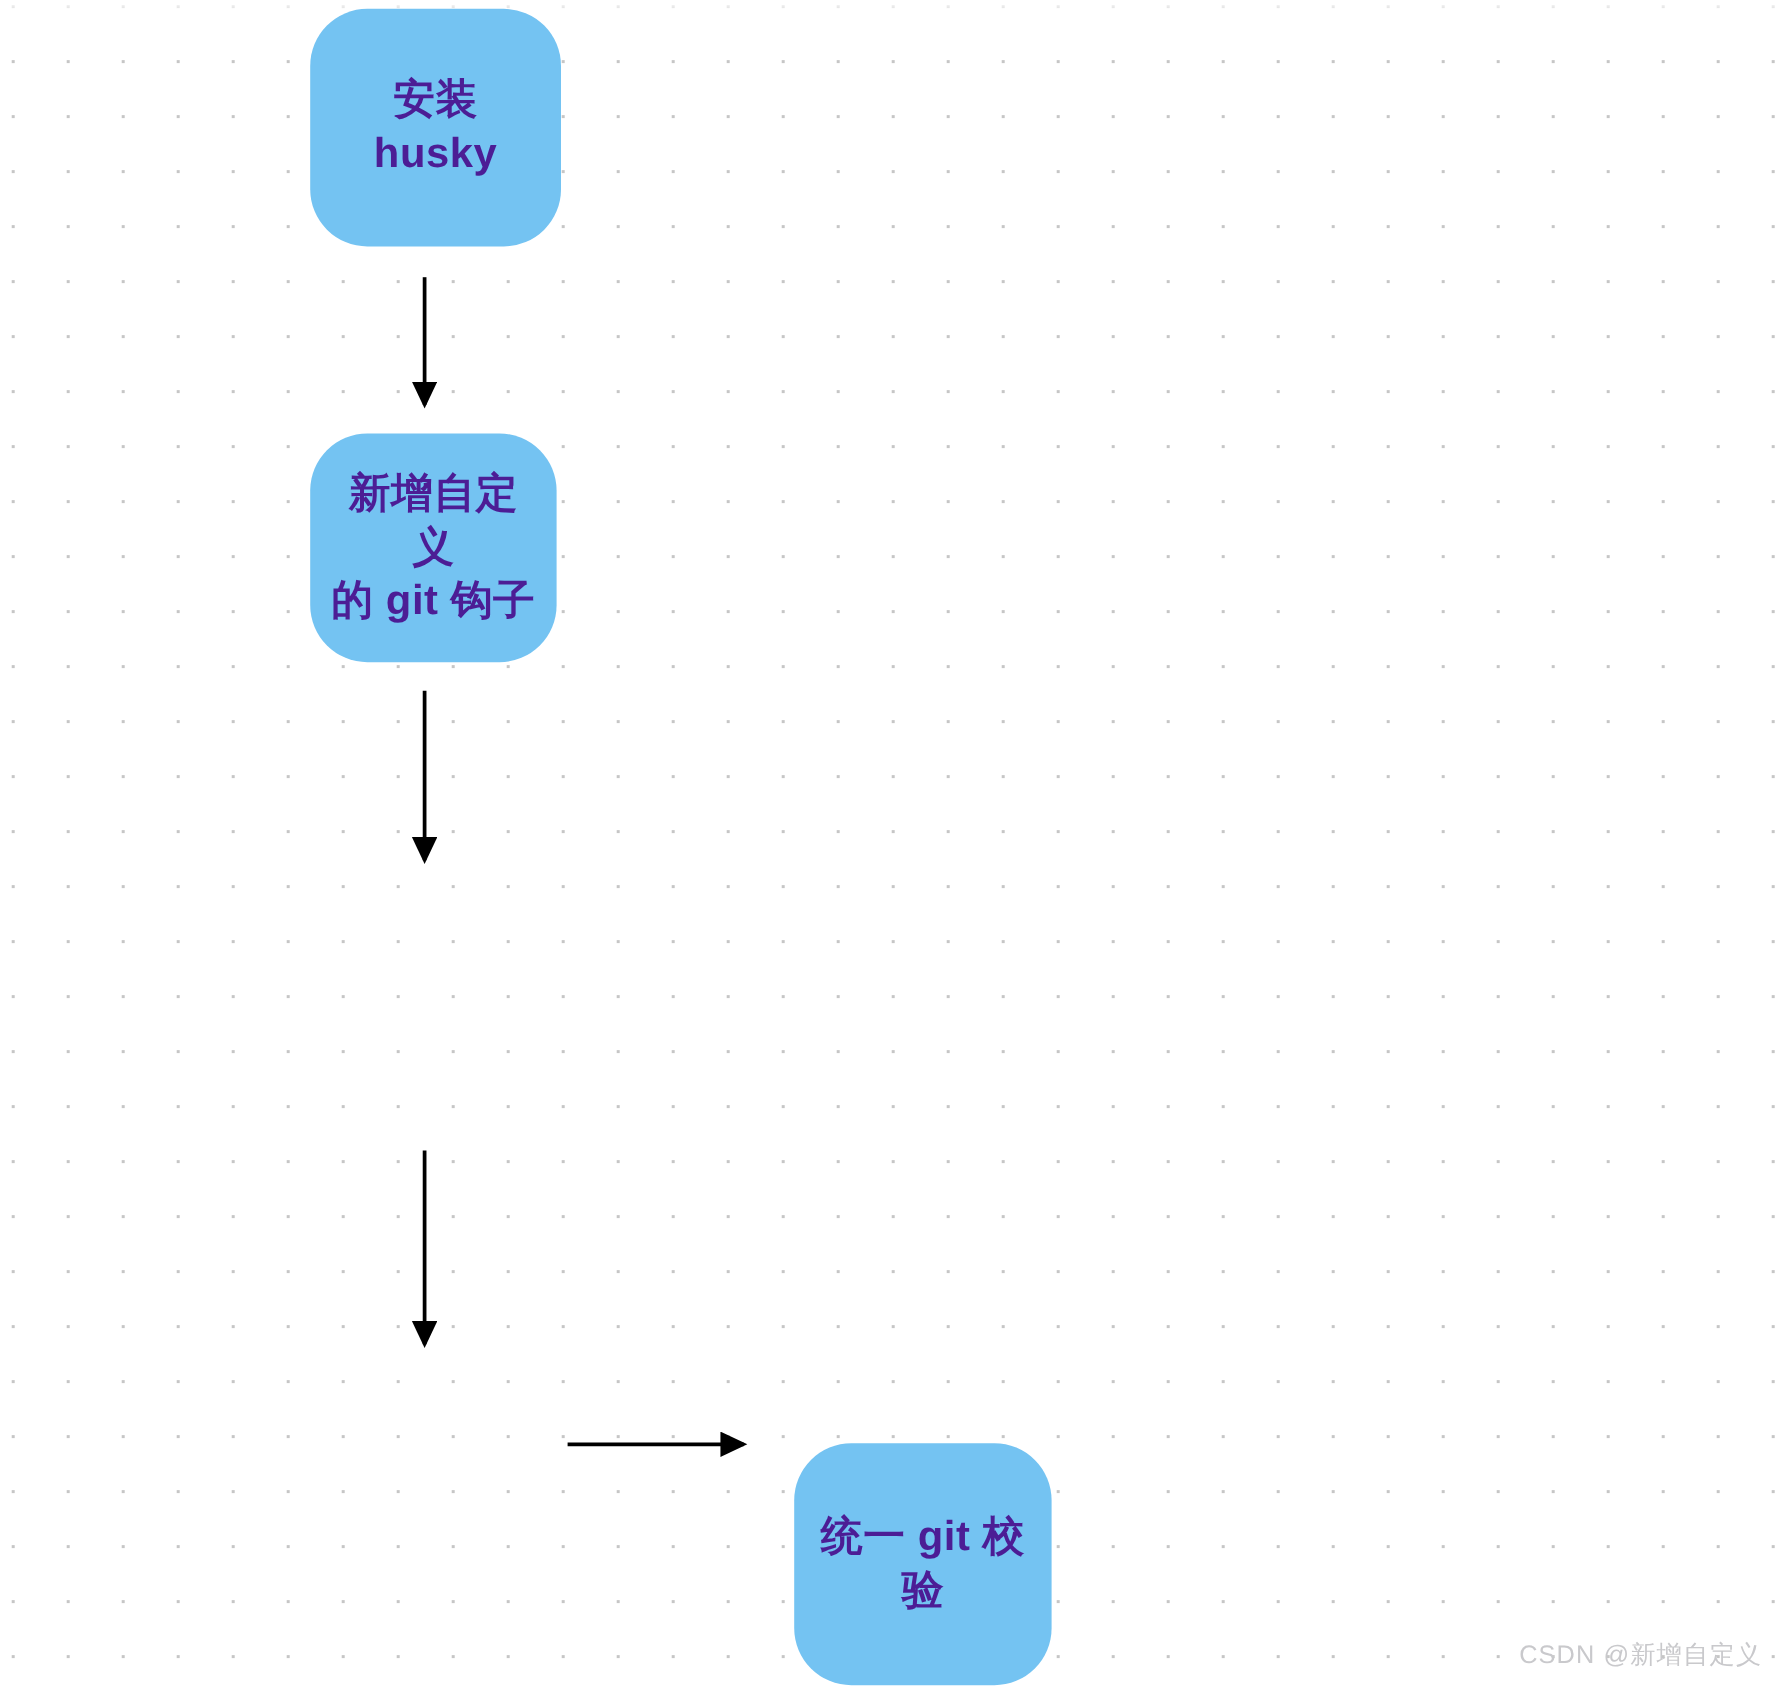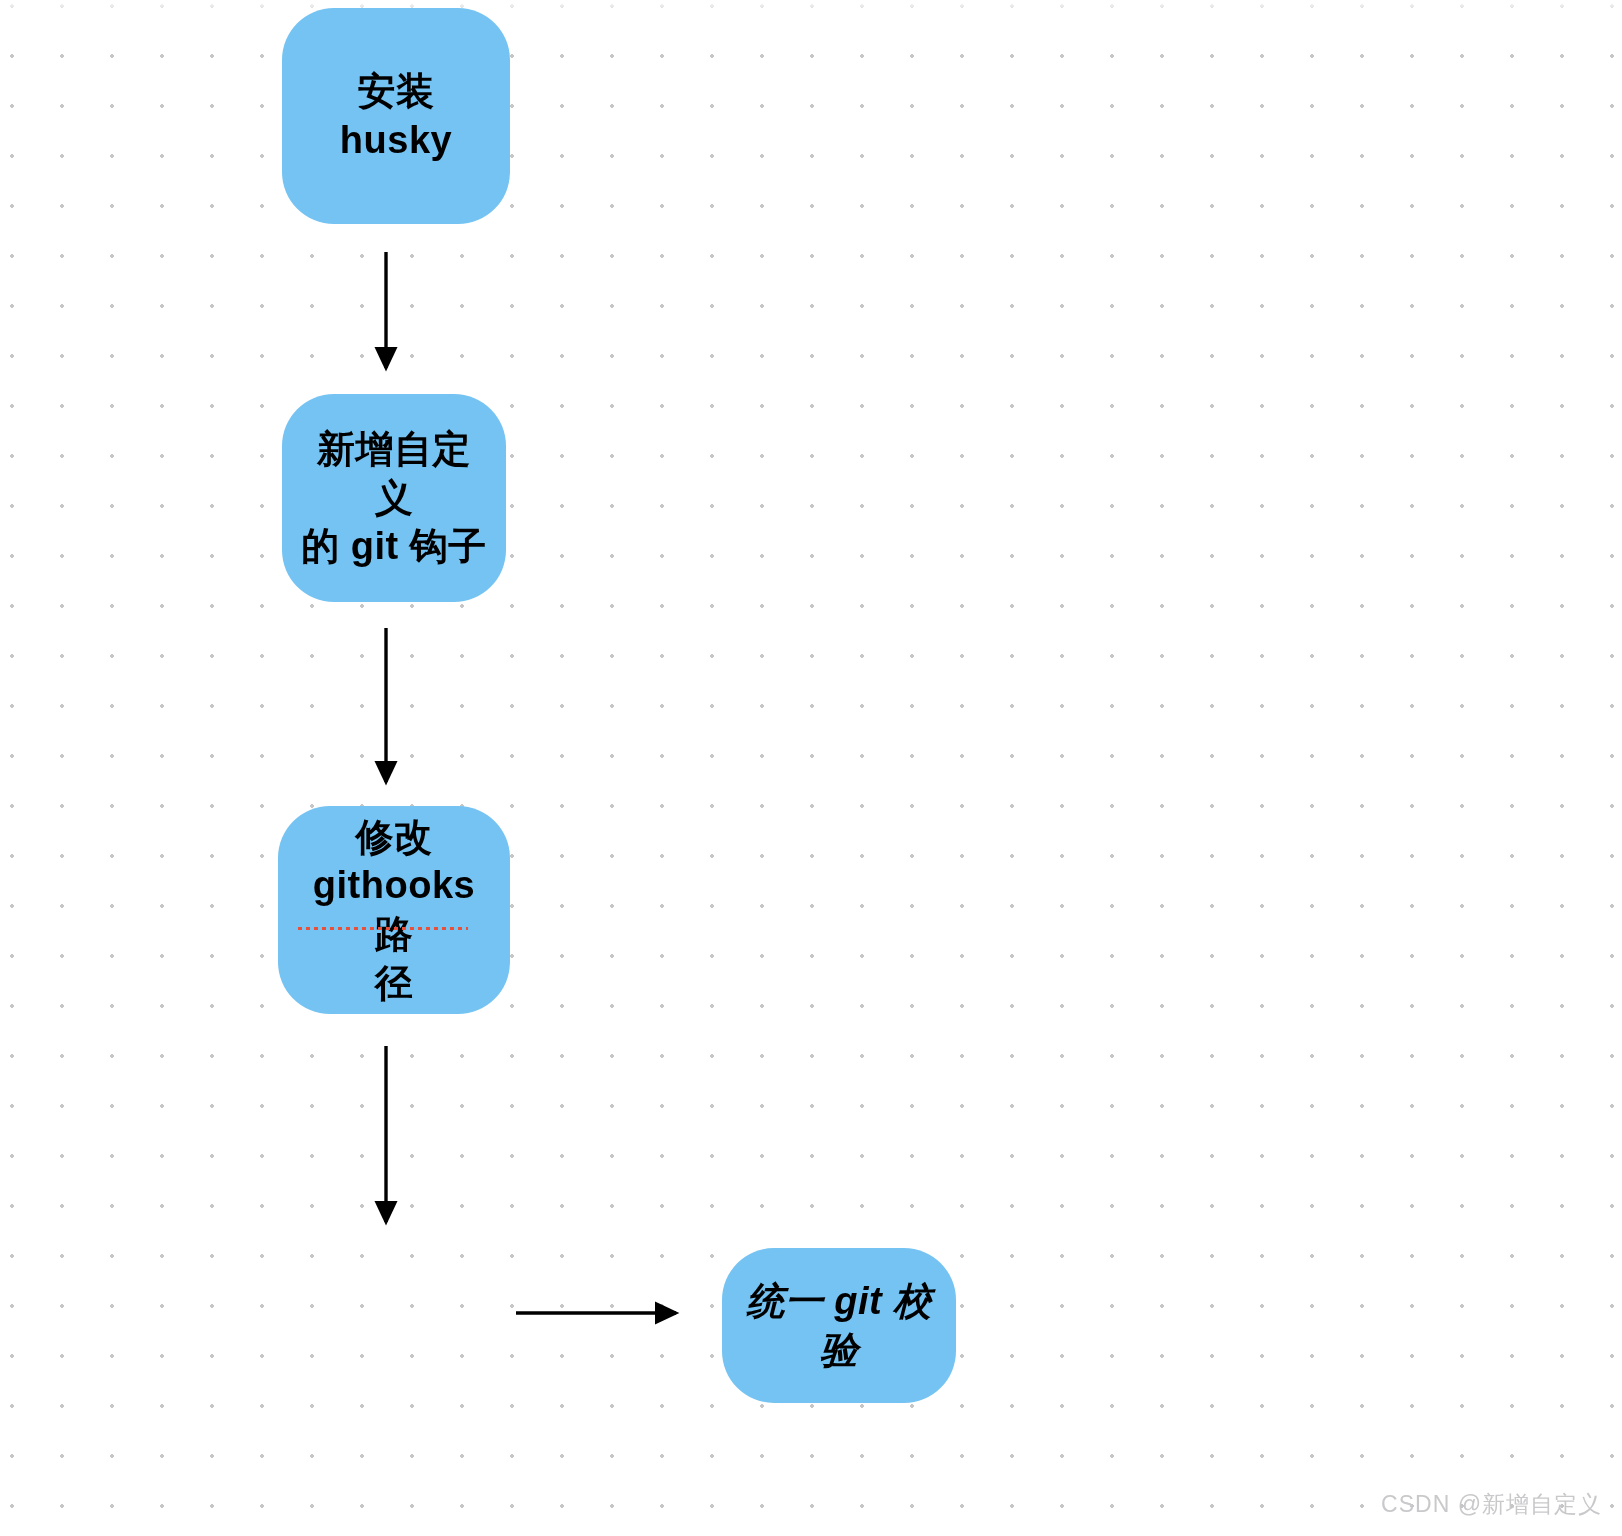--- a/index.html
+++ b/index.html
@@ -39,34 +39,34 @@
 
   .node {
     position: absolute;
     box-sizing: border-box;
     background: #74c3f2;
     border-radius: 52px;
     display: flex;
     align-items: center;
     justify-content: center;
     text-align: center;
-    color: #000000;
+    color: #4c1d95;
     font-weight: 700;
     font-size: 38px;
     line-height: 1.28;
     letter-spacing: 0.5px;
     padding: 6px 16px;
     white-space: pre-line;
   }
 
   #node-1 { left: 282px; top: 8px;    width: 228px; height: 216px; }
   #node-2 { left: 282px; top: 394px;  width: 224px; height: 208px; }
   #node-3 { left: 278px; top: 806px;  width: 232px; height: 208px; }
   #node-4 { left: 276px; top: 1242px; width: 224px; height: 220px; }
-  #node-5 { left: 722px; top: 1248px; width: 234px; height: 155px; font-style: italic; }
+  #node-5 { left: 722px; top: 1312px; width: 234px; height: 220px; }
 
   .node .label { display: block; }
 
   
   .spell {
     position: absolute;
     left: 20px;
     top: 121px;
     width: 170px;
     height: 3px;
@@ -122,26 +122,20 @@
 
   <div class="node" id="node-1">
     <span class="label">安装 husky</span>
   </div>
 
   <div class="node" id="node-2">
     <span class="label">新增自定义
 的 git 钩子</span>
   </div>
 
-  <div class="node" id="node-3">
-    <span class="label">修改
-githooks 路
-径</span>
-    <span class="spell"></span>
-  </div>
 
 
   <div class="node" id="node-5">
     <span class="label">统一 git 校
 验</span>
   </div>
 
   <div id="watermark">CSDN @新增自定义</div>
 
 </div>

